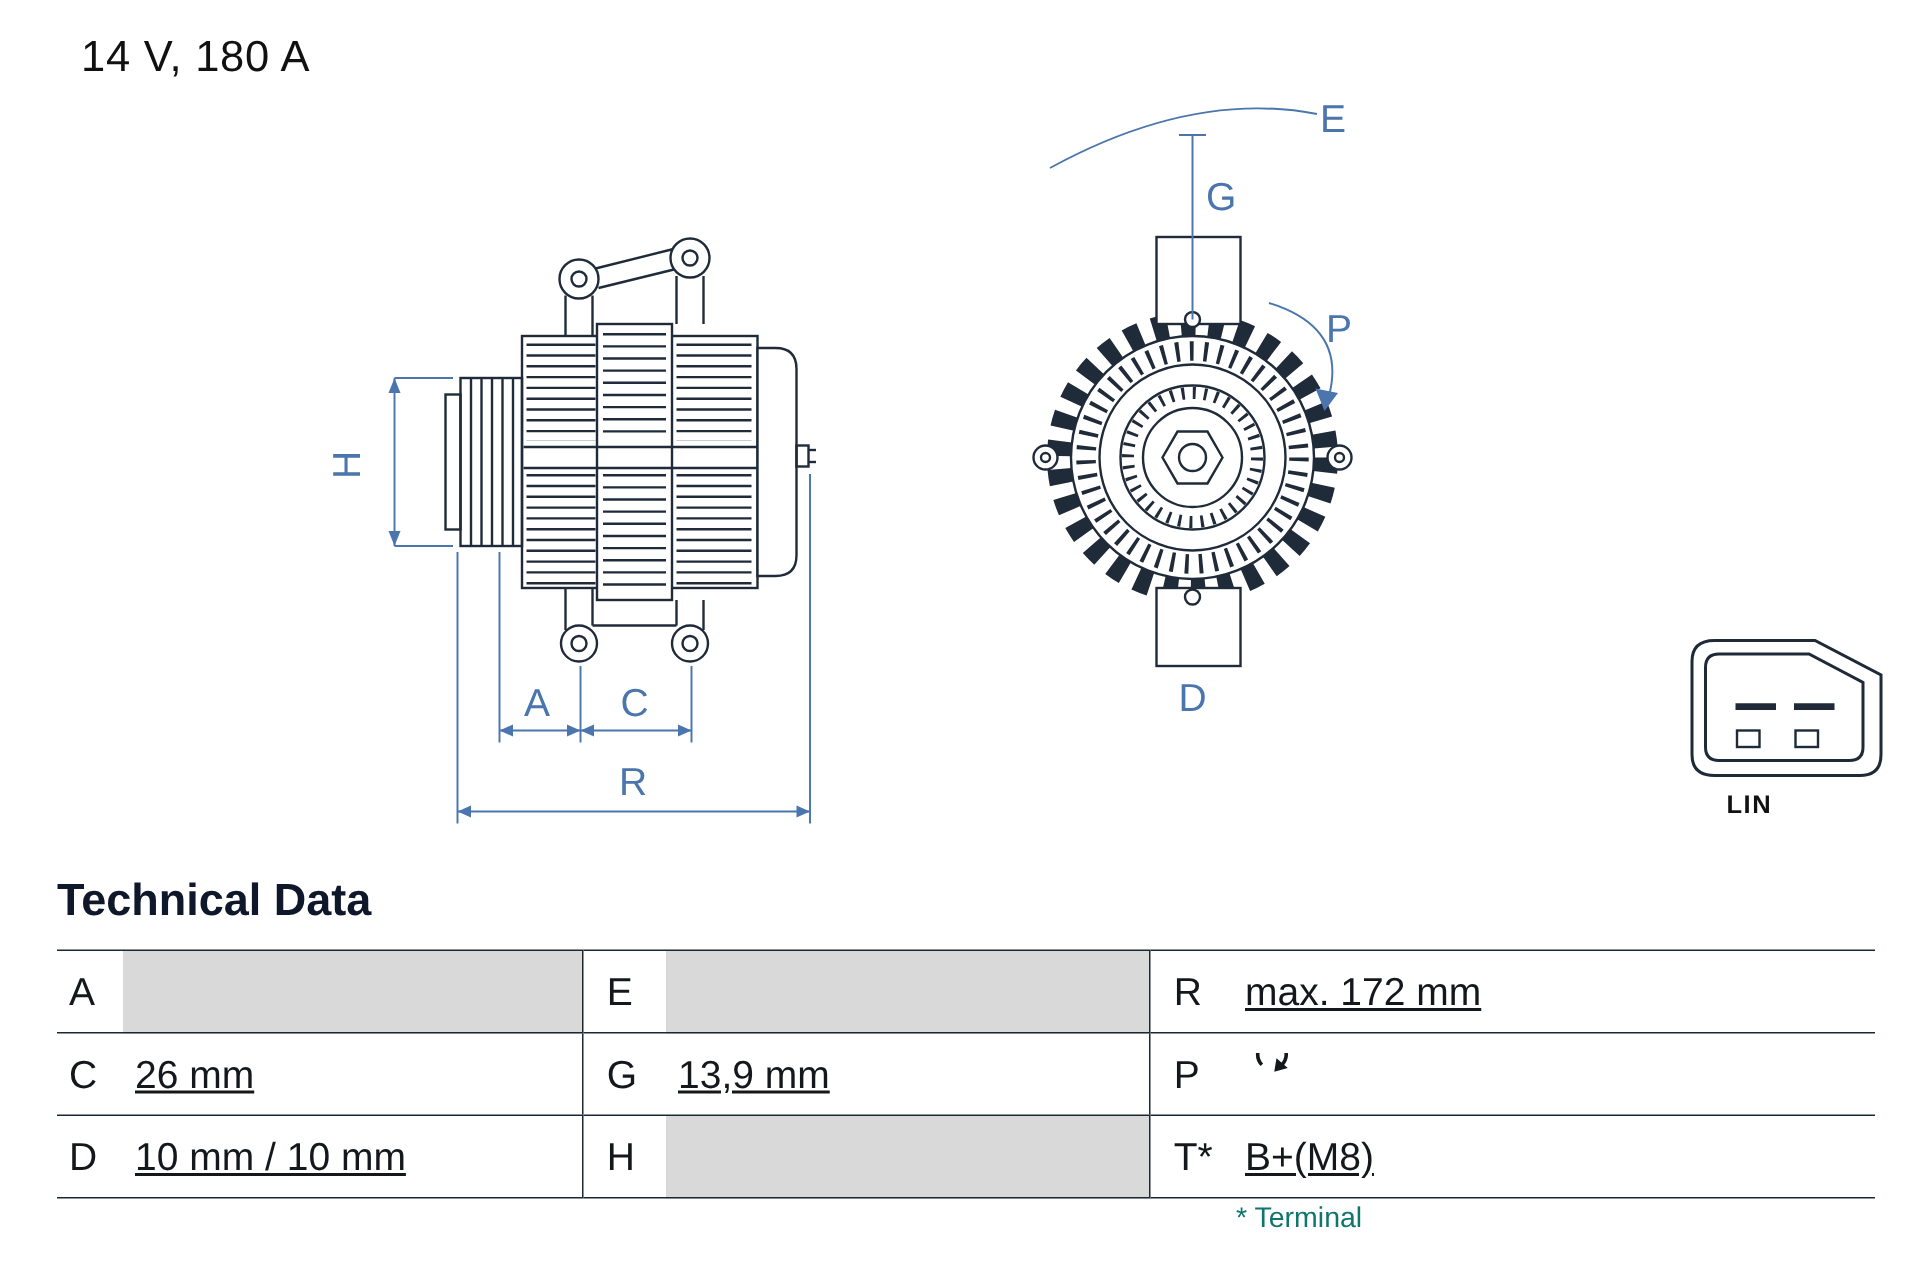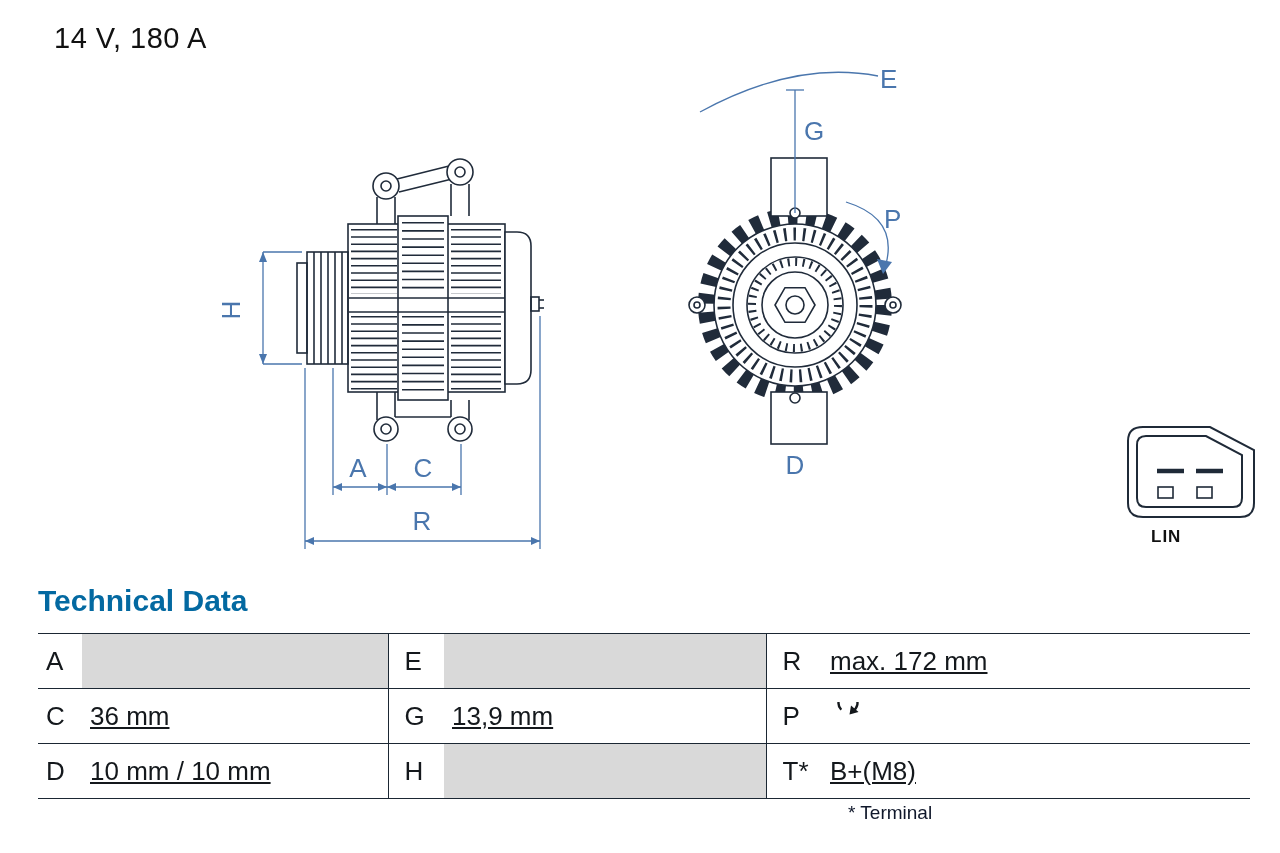--- a/index.html
+++ b/index.html
@@ -15,38 +15,38 @@
   .rating {
     position: absolute; left: 41px; top: 22px;
     font-size: 29px; color: #111; letter-spacing: 0.5px; margin-left: 13px;
   }
   .drawing-svg { position: absolute; left: 0; top: 0; }
   .drawing-svg text { font-family: "Liberation Sans", sans-serif; }
   .dim-label { fill: #4a76ad; font-size: 26px; }
   .connector-label { fill: #111; font-size: 17px; font-weight: 700; letter-spacing: 1px; }
   .tech-title {
     position: absolute; left: 38px; top: 584px;
-    font-size: 30px; font-weight: 700; color: #0369a1;
+    font-size: 30px; font-weight: 700; color: #0f172a;
   }
   .tech-table {
     position: absolute; left: 38px; top: 633px;
     width: 1212px; border-collapse: collapse; table-layout: fixed;
   }
   .tech-table td {
     height: 55px; font-size: 26px; vertical-align: middle; padding: 0;
     border-top: 1.5px solid #1b2733; border-bottom: 1.5px solid #1b2733;
   }
   td.lbl { padding-left: 8px; }
   td.val { padding-left: 8px; text-decoration: underline; }
   td.sep { border-left: 1.5px solid #1b2733; padding-left: 16px; }
   td.empty { background: #d9d9d9; }
   .rot-icon { vertical-align: middle; }
   .footnote {
     position: absolute; left: 824px; top: 802px;
-    font-size: 19px; color: #0f172a; margin-left: 24px;
+    font-size: 19px; color: #0f766e;
   }
 </style>
 </head>
 <body>
 
 <div class="rating">14 V, 180 A</div>
 
 <svg class="drawing-svg" width="1280" height="575" viewBox="0 0 1280 575" xmlns="http://www.w3.org/2000/svg">
 
   <g stroke="#202b3a" stroke-width="1.6" fill="none">
@@ -198,21 +198,21 @@
     <tr>
       <td class="lbl">A</td>
       <td class="val empty"></td>
       <td class="lbl sep">E</td>
       <td class="val empty"></td>
       <td class="lbl sep">R</td>
       <td class="val">max. 172 mm</td>
     </tr>
     <tr>
       <td class="lbl">C</td>
-      <td class="val">36 mm</td>
+      <td class="val">26 mm</td>
       <td class="lbl sep">G</td>
       <td class="val">13,9 mm</td>
       <td class="lbl sep">P</td>
       <td class="val">
         <svg class="rot-icon" width="32" height="30" viewBox="0 0 32 30">
           <path d="M10.25 6.77 A 9.5 9.5 0 1 1 21.72 8.28" transform="translate(1 1)" fill="none" stroke="#14181c" stroke-width="2.4"></path>
           <polygon points="21,3.5 28.5,10 19.5,12.5" fill="#14181c"></polygon>
         </svg>
       </td>
     </tr>

